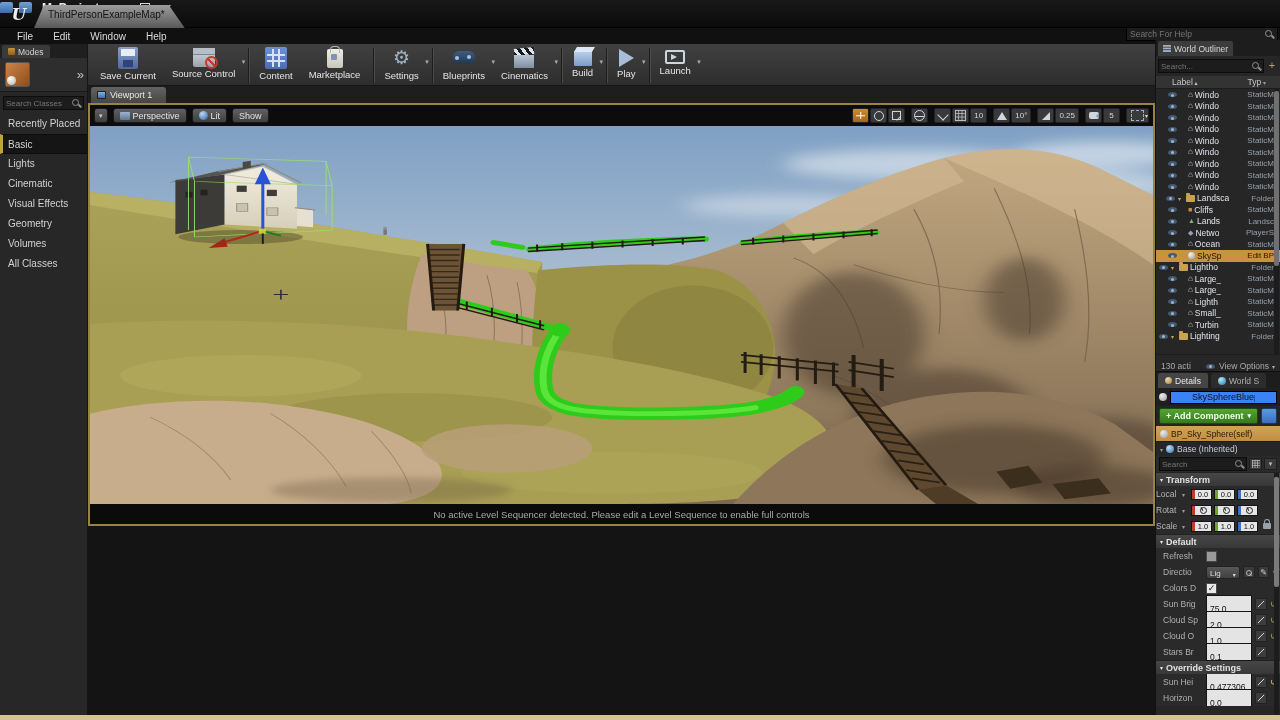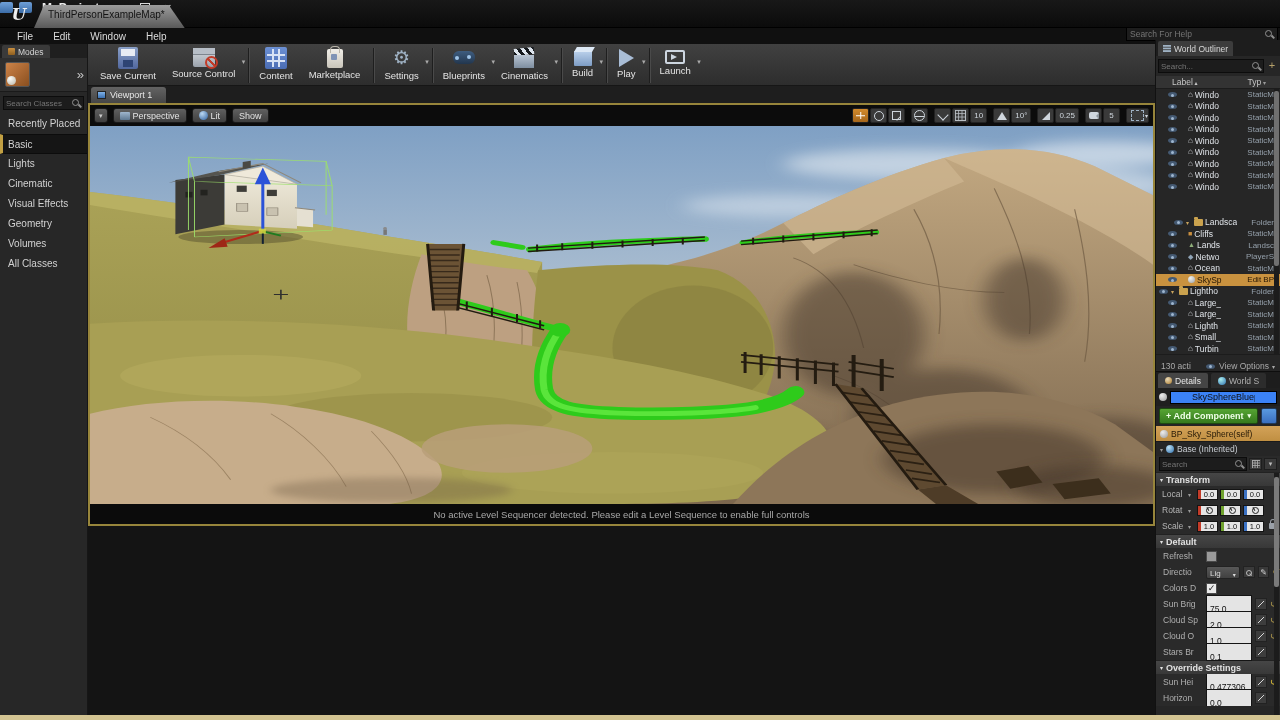--- a/index.html
+++ b/index.html
@@ -171,21 +171,21 @@
 #bp-edit{width:16px;height:16px;background:linear-gradient(#5a9ae0,#3a6fc0);border:1px solid #203a5c;border-radius:2px}
 #bp-row{height:15px;background:linear-gradient(#d3a258,#c08f42);display:flex;align-items:center;gap:3px;padding:0 4px;color:#241806;font-size:8.5px}
 #base-row{height:15px;background:#262626;display:flex;align-items:center;gap:3px;padding:0 4px;color:#c9ced4;font-size:8.5px;border-top:1px solid #1a1a1a}
 #base-row .caret{font-size:6px;color:#999}
 .base-dot{width:8px;height:8px;border-radius:50%;background:radial-gradient(circle at 35% 30%,#bfe2f4,#2d6fae)}
 #details-search{height:16px;display:flex;align-items:center;gap:2px;padding:0 3px;background:#2a2a2a}
 .sq-btn{width:13px;height:12px;background:#3a3a3a;border:1px solid #1e1e1e;display:flex;align-items:center;justify-content:center;color:#bbb;font-size:7px}
 .grid-glyph{width:8px;height:8px;background:linear-gradient(to right,#aaa 1px,transparent 1px),linear-gradient(to bottom,#aaa 1px,transparent 1px);background-size:2.6px 2.6px}
 .sect{display:flex;align-items:center;background:linear-gradient(#464646,#383838);border-top:1px solid #222;height:14px;padding:0 4px;color:#e2e2e2;font-size:9px;font-weight:bold;gap:3px}
 .sect .caret{font-size:6px;font-weight:normal}
-.t-row{display:flex;align-items:center;height:16px;padding-left:6px;gap:2px;background:#2a2a2a}
+.t-row{display:flex;align-items:center;height:16px;gap:2px;background:#2a2a2a}
 .t-label{color:#b5b5b5;font-size:8.5px;width:24px;flex:none}
 .t-dd{font-size:6px;color:#999;width:7px}
 .t-dd:before{content:'▾'}
 .t-field{width:21px;height:11px;background:#e6e6e6;border:1px solid #141414;position:relative;display:flex;align-items:center;justify-content:center;flex:none}
 .t-field:before{content:'';position:absolute;left:0;top:0;bottom:0;width:3px}
 .ax0:before{background:#c33b28}.ax1:before{background:#6fa22e}.ax2:before{background:#3a71c4}
 .t-val{font-size:7.5px;color:#111;margin-left:3px}
 .dial{width:7px;height:7px;border:1px solid #222;border-radius:50%;position:relative;margin-left:3px}
 .dial:after{content:'';position:absolute;left:45%;top:45%;width:4px;height:1.2px;background:#222;transform-origin:0 50%;transform:rotate(-120deg)}
 .lock{width:8px;height:6px;background:#9aa0a8;border-radius:1px;position:relative;margin-left:3px;flex:none}
@@ -629,21 +629,21 @@
         <span class="o-label">Windo</span>
         <span class="o-type">StaticM</span>
       </div>
       <div class="o-row" style="padding-left: 12px;">
         <span class="eye"></span>
         <span class="o-ex"></span>
         <span class="o-ic o-ic-house"></span>
         <span class="o-label">Windo</span>
         <span class="o-type">StaticM</span>
       </div>
-      <div class="o-row" style="padding-left: 18px; margin-top: 24px;">
+      <div class="o-row" style="padding-left: 10px;">
         <span class="eye"></span>
         <span class="o-ex open"></span>
         <span class="o-ic o-ic-folder"></span>
         <span class="o-label">Landsca</span>
         <span class="o-type">Folder</span>
       </div>
       <div class="o-row" style="padding-left: 12px;">
         <span class="eye"></span>
         <span class="o-ex"></span>
         <span class="o-ic o-ic-cube"></span>
@@ -717,21 +717,21 @@
         <span class="eye"></span>
         <span class="o-ex"></span>
         <span class="o-ic o-ic-house"></span>
         <span class="o-label">Turbin</span>
         <span class="o-type">StaticM</span>
       </div>
       <div class="o-row" style="padding-left: 3px;">
         <span class="eye"></span>
         <span class="o-ex open"></span>
         <span class="o-ic o-ic-folder"></span>
-        <span class="o-label">Inherited</span>
+        <span class="o-label">Lighting</span>
         <span class="o-type">Folder</span>
       </div>
     </div>
   <div id="outliner-footer">
     <span>130 acti</span>
     <span class="vo">
       <span class="eye"></span>
       <span>View Options</span>
       <span class="caret"></span>
     </span>

